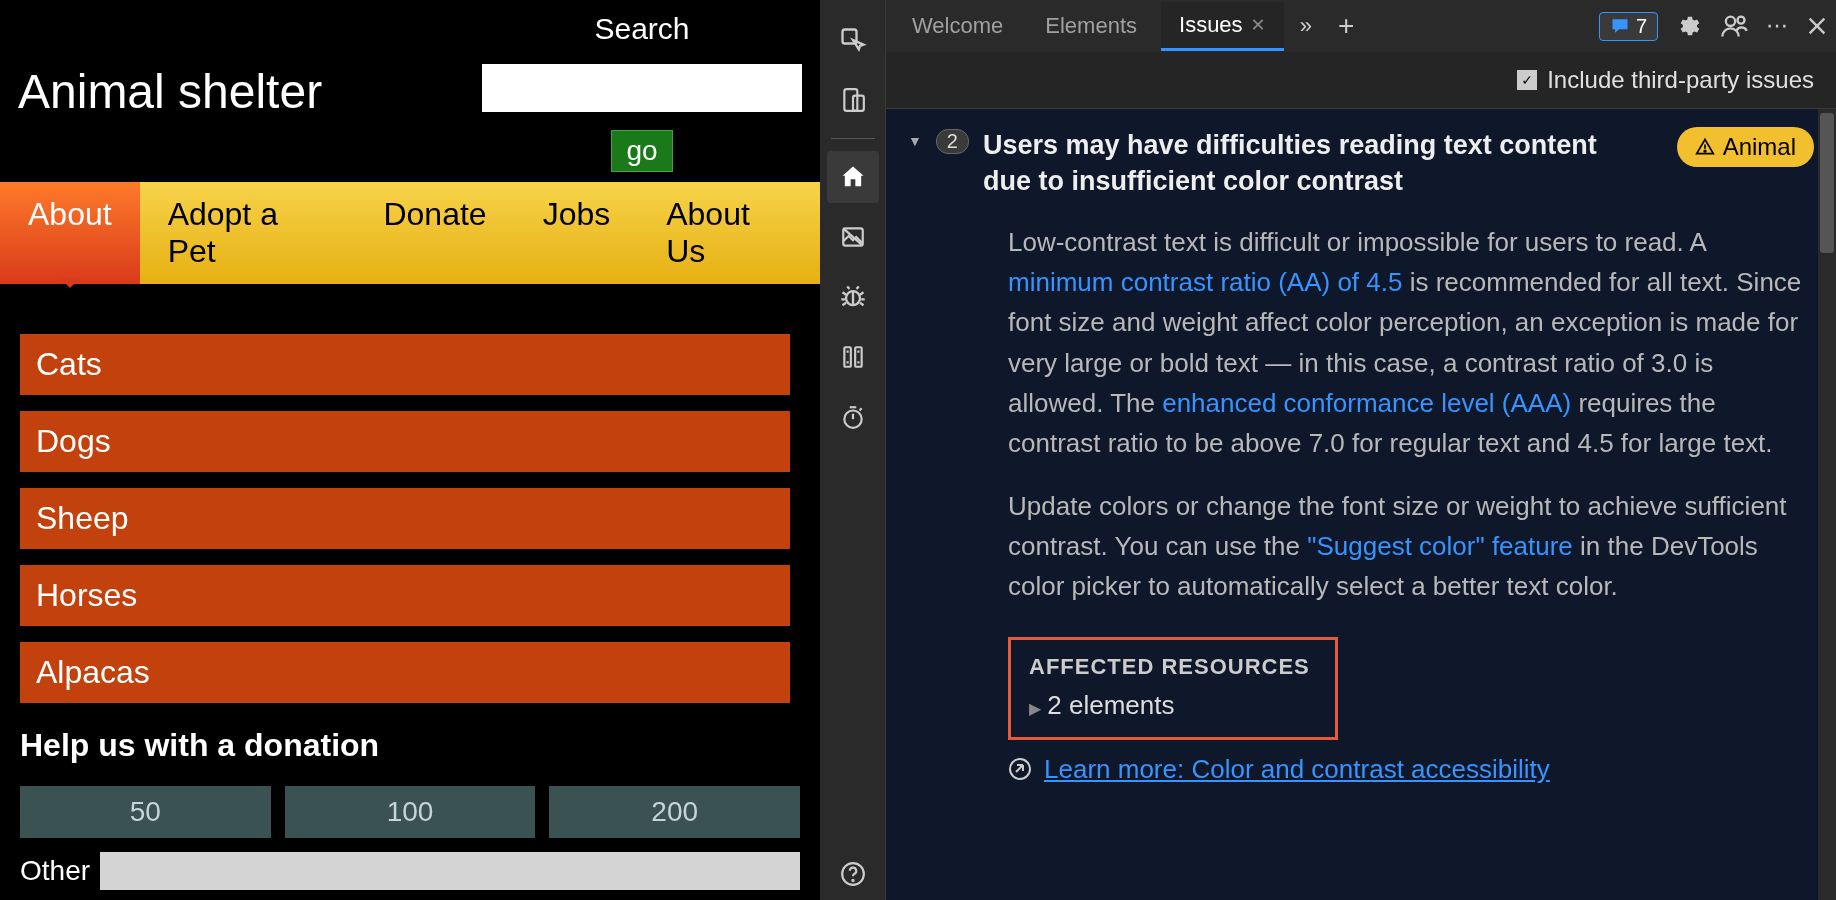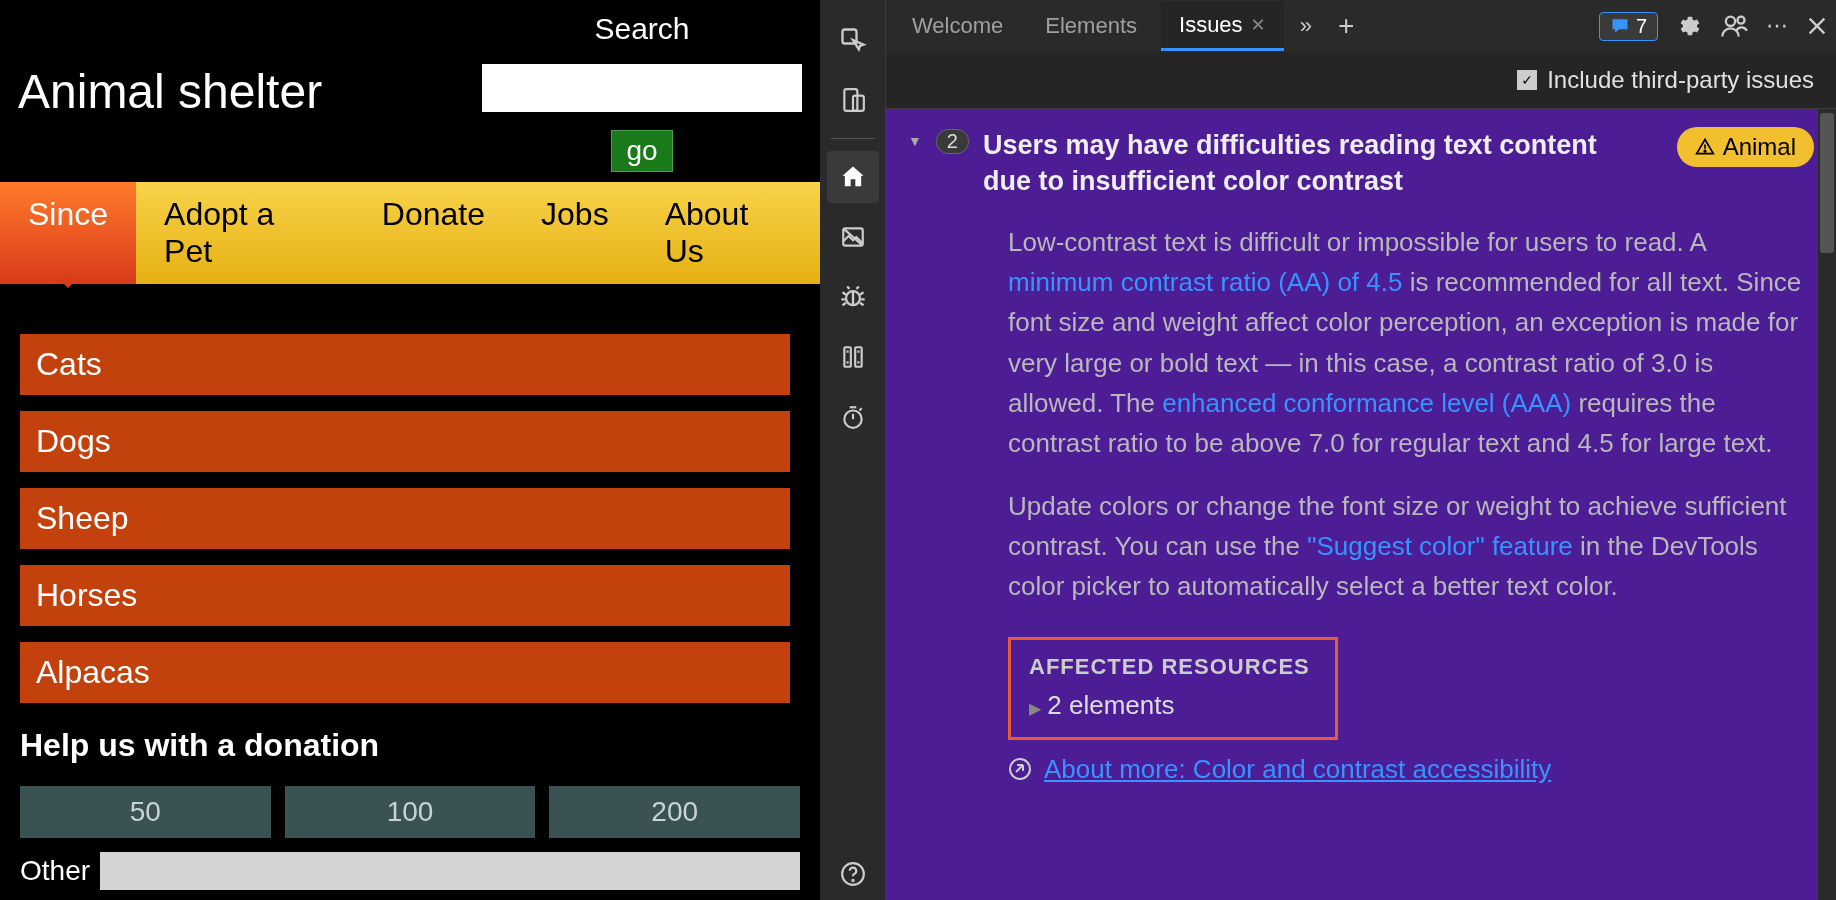--- a/index.html
+++ b/index.html
@@ -35,21 +35,21 @@
   .donate-btn { width: 100%; background: #2a8a2a; color: #fff; font-size: 30px; padding: 12px 0; border: none; cursor: pointer; }
 
   
   .rail { width: 66px; background: #2a2a2a; border-right: 1px solid #3a3a3a; display: flex; flex-direction: column; align-items: center; padding-top: 14px; gap: 8px; }
   .rail-icon { width: 52px; height: 52px; display: flex; align-items: center; justify-content: center; color: #ccc; border-radius: 4px; }
   .rail-icon.active { background: #3a3a3a; color: #fff; }
   .rail-sep { width: 44px; height: 1px; background: #555; margin: 4px 0; }
   .rail-spacer { flex: 1; }
 
   
-  .devtools { flex: 1; background: #4c1d95; color: #e0e0e0; display: flex; flex-direction: column; font-size: 14px; }
+  .devtools { flex: 1; background: #0f172a; color: #e0e0e0; display: flex; flex-direction: column; font-size: 14px; }
   .dt-tabs { display: flex; align-items: center; height: 52px; background: #2a2a2a; padding: 0 8px; gap: 6px; }
   .dt-tab { color: #a0a0a0; font-size: 22px; padding: 10px 18px; cursor: pointer; display: flex; align-items: center; gap: 8px; }
   .dt-tab.active { color: #fff; border-bottom: 3px solid #3794ff; background: #252526; }
   .dt-close-x { color: #888; font-size: 18px; }
   .dt-chev { color: #ccc; font-size: 22px; padding: 0 10px; }
   .dt-plus { color: #ccc; font-size: 28px; padding: 0 10px; }
   .dt-right { margin-left: auto; display: flex; align-items: center; gap: 18px; }
   .badge-count { display: flex; align-items: center; gap: 6px; background: #3a3a3a; border: 1px solid #3794ff; color: #fff; padding: 2px 10px; border-radius: 4px; font-size: 20px; }
   .dt-icon-btn { color: #ccc; font-size: 22px; cursor: pointer; }
 
@@ -88,21 +88,21 @@
   <div class="app-header">
     <div class="app-title">Animal shelter</div>
     <div class="search-row">
       <div class="search-label">Search</div>
       <input class="search-input" style="">
       <button class="go-btn">go</button>
     </div>
   </div>
 
   <div class="navbar">
-    <div class="nav-item active">Since</div>
+    <div class="nav-item active">About</div>
     <div class="nav-item">Adopt a Pet</div>
     <div class="nav-item">Donate</div>
     <div class="nav-item">Jobs</div>
     <div class="nav-item">About Us</div>
   </div>
 
   <div class="content">
     <button class="cat-btn">Cats</button>
     <button class="cat-btn">Dogs</button>
     <button class="cat-btn">Sheep</button>
@@ -256,20 +256,20 @@
       </div>
     </div>
 
     <div class="learn-row">
       <span class="circ-arrow">
         <svg width="24" height="24" viewBox="0 0 24 24" fill="none" stroke="currentColor" stroke-width="2">
             <circle cx="12" cy="12" r="10"></circle>
             <path d="M9 8 h6 M15 8 v6 M15 8 L8 15"></path>
           </svg>
       </span>
-      <span class="learn-link">About more: Color and contrast accessibility</span>
+      <span class="learn-link">Learn more: Color and contrast accessibility</span>
     </div>
 
     <div class="vscroll">
       <div class="vscroll-thumb"></div>
     </div>
   </div>
 </div>
 
 </body></html>

